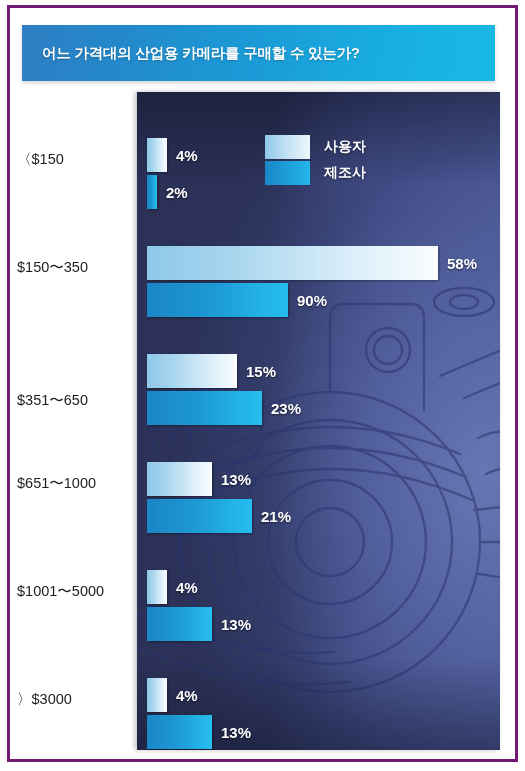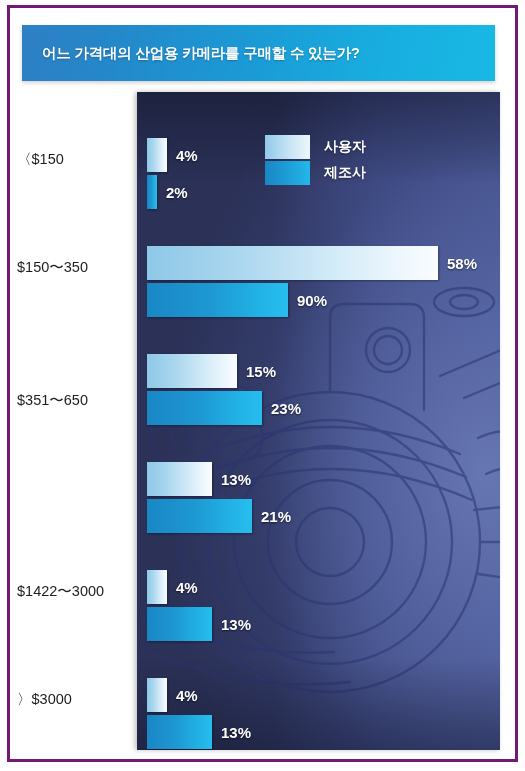--- a/index.html
+++ b/index.html
@@ -178,21 +178,22 @@
 <div class="card">
 
   <div class="title-bar">
     <div class="title-text">어느 가격대의 산업용 카메라를 구매할 수 있는가?</div>
   </div>
 
   <div class="cat-wrap" id="cat-wrap">
       <div class="cat-label" style="top: 58px;">〈$150</div>
       <div class="cat-label" style="top: 166px;">$150〜350</div>
       <div class="cat-label" style="top: 282px; margin-top: 17px;">$351〜650</div>
-      <div class="cat-label" style="top: 490px;">$1422〜3000</div>
+      <div class="cat-label" style="top: 382px;">$651〜1000</div>
+      <div class="cat-label" style="top: 490px;">$1001〜5000</div>
       <div class="cat-label" style="top: 598px;">〉$3000</div>
     </div>
 
   <div class="panel">
     <div class="panel-wash"></div>
 
     <svg class="camera-art" viewBox="0 0 400 470" fill="none" stroke="#2b3470" stroke-width="2.4" stroke-linecap="round" stroke-linejoin="round">
       <ellipse cx="196" cy="300" rx="150" ry="150"></ellipse>
       <ellipse cx="196" cy="300" rx="122" ry="122"></ellipse>
       <ellipse cx="196" cy="300" rx="96" ry="96"></ellipse>

